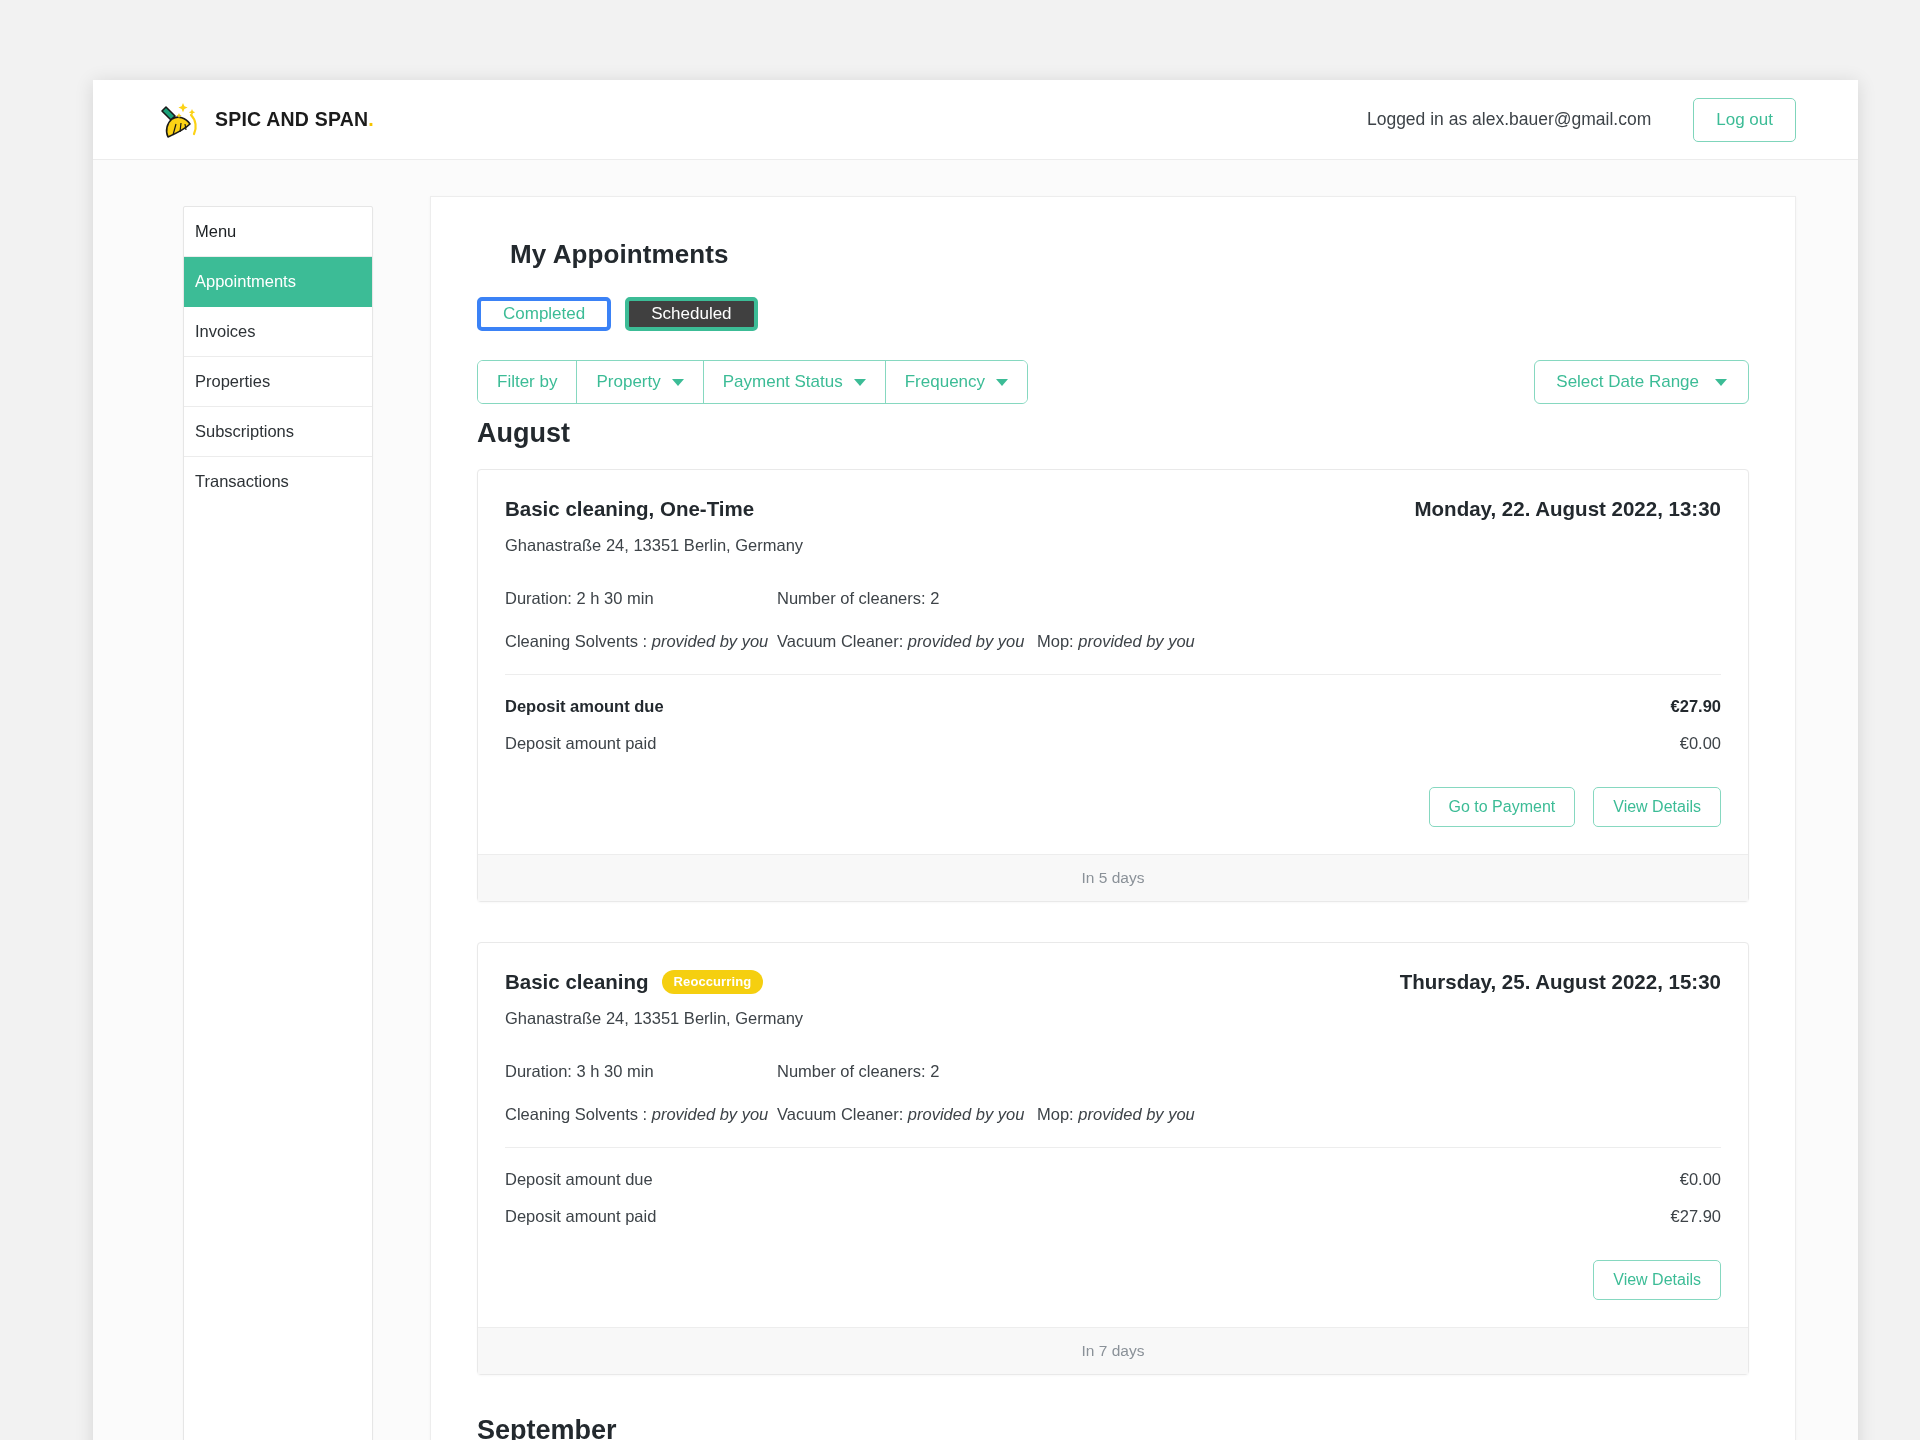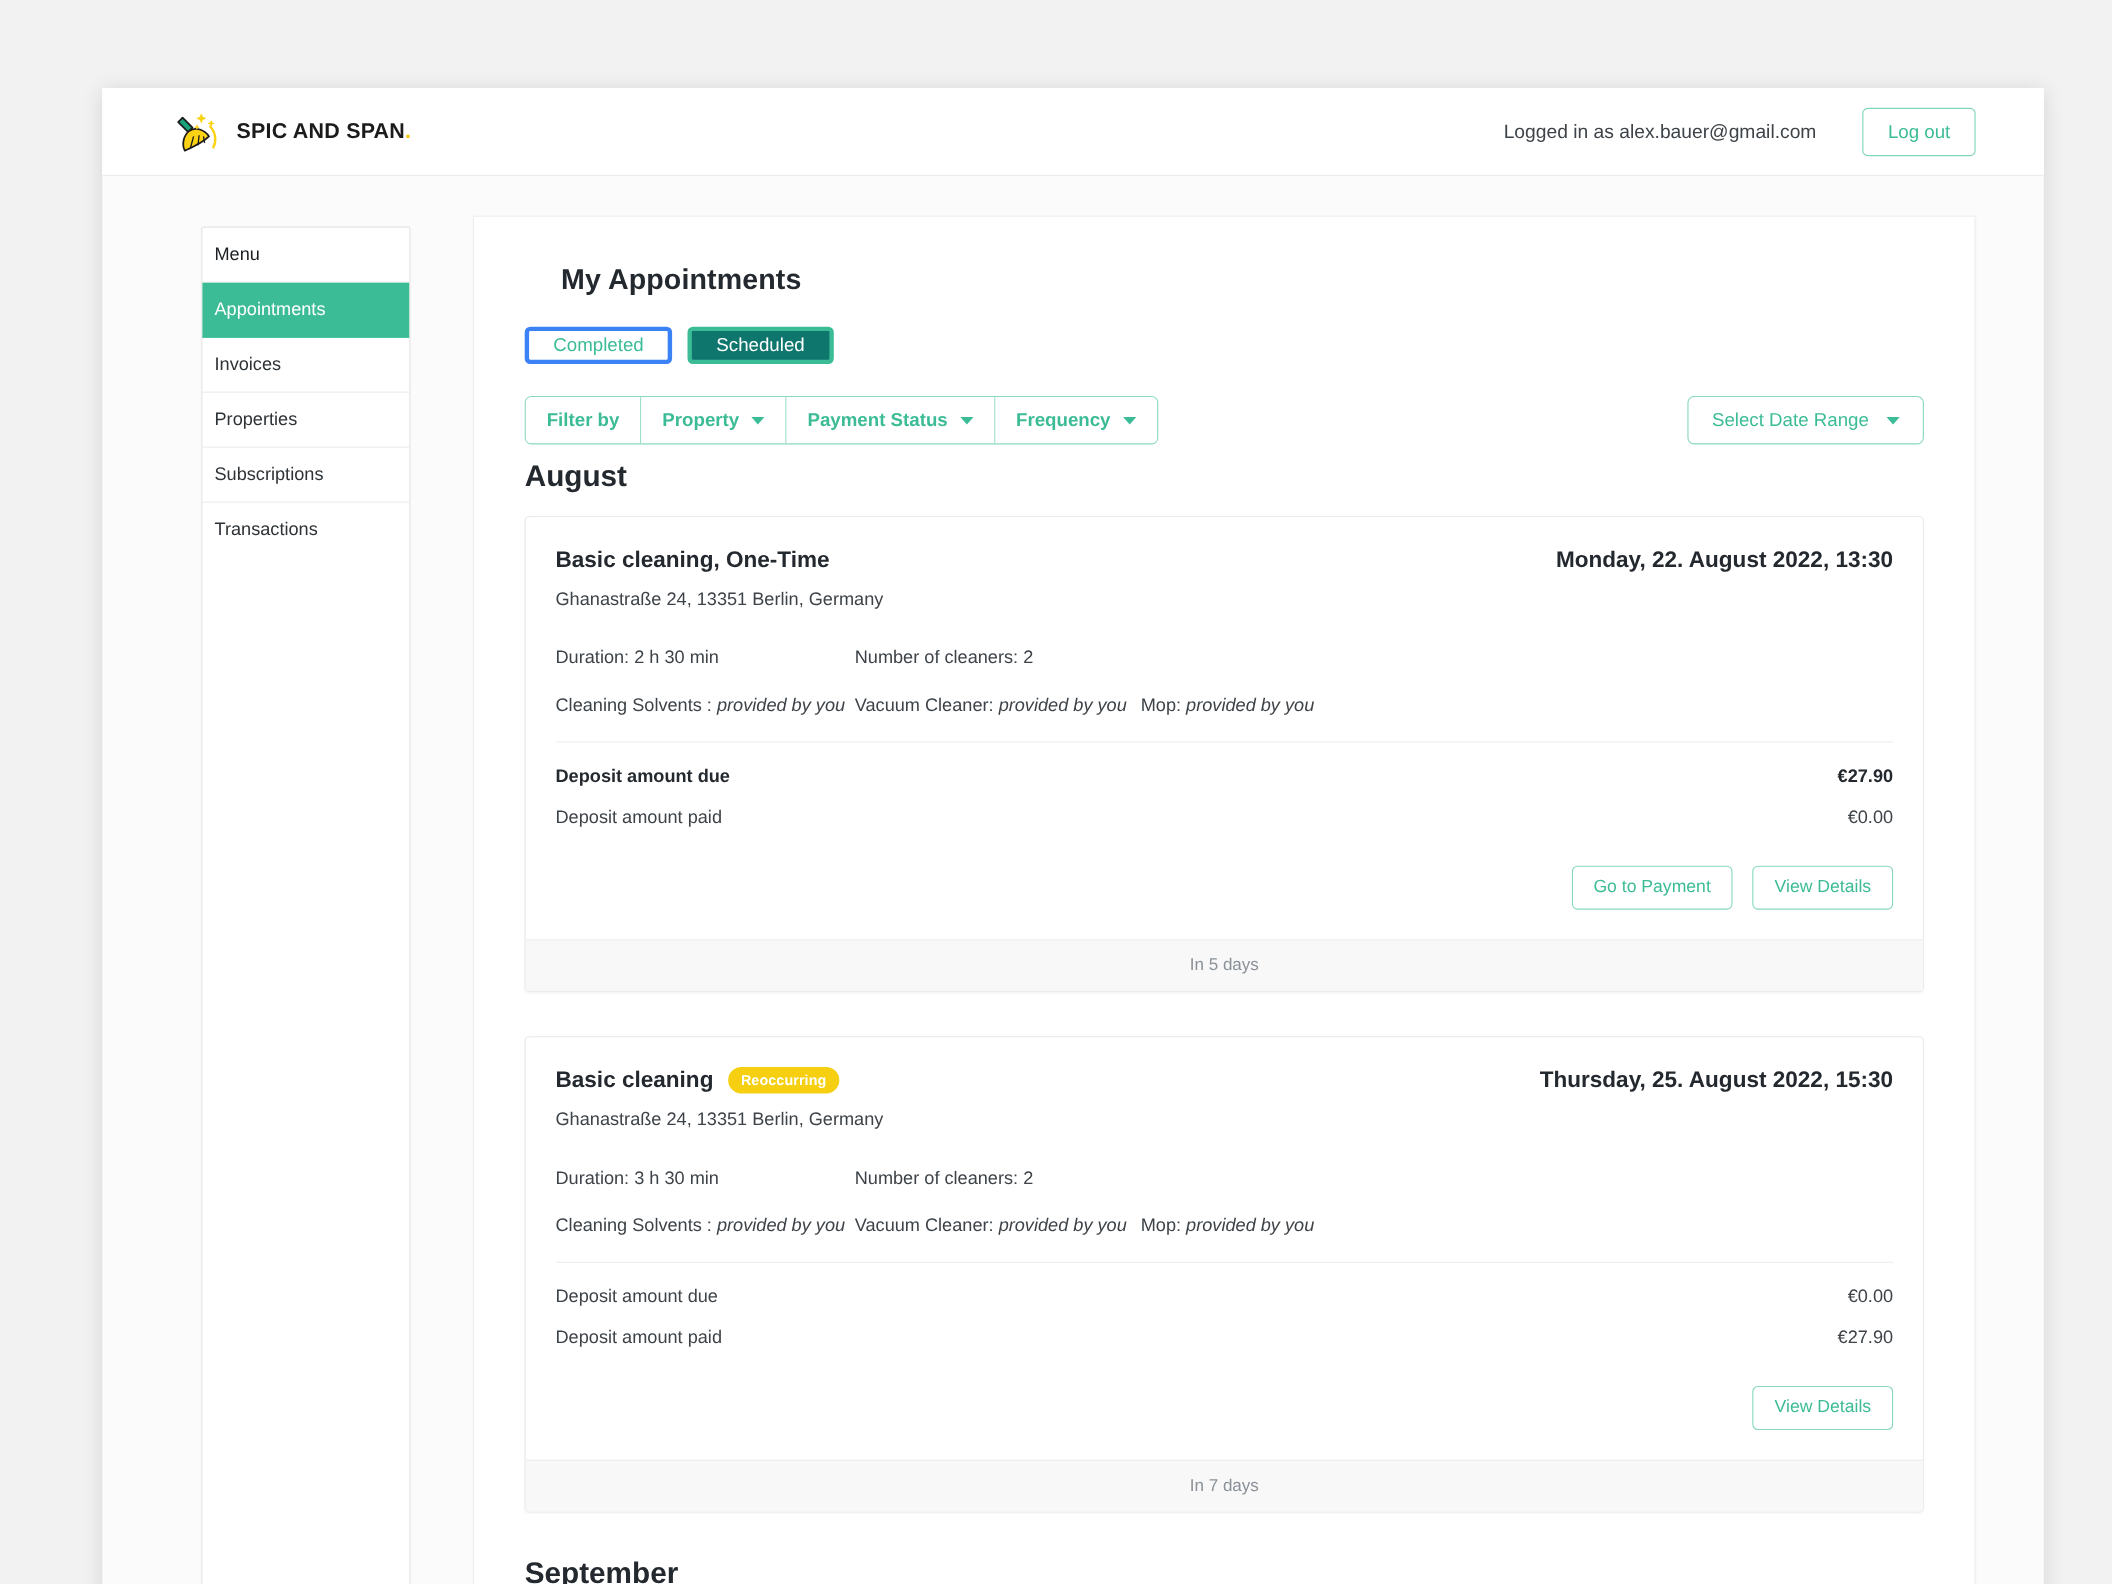--- a/index.html
+++ b/index.html
@@ -70,26 +70,25 @@
     min-height: 1320px;
     box-shadow: 0 1px 3px rgba(0,0,0,0.04);
   }
   .page-title { font-size: 26px; font-weight: 700; color: #23292e; letter-spacing: .1px; margin-left: 33px; }
   .tabs { display: flex; gap: 14px; margin-top: 27px; }
   .tab {
     font-size: 17px; padding: 3px 22px; border-radius: 5px;
     border: 4px solid #3b82f6; background: #fff; color: #3cbc96;
     cursor: pointer; font-family: inherit; white-space: nowrap;
   }
-  .tab.active { background: #0f766e; border-color: #3cbc96; color: #ffffff; font-weight: 500; }
+  .tab.active { background: #404040; border-color: #3cbc96; color: #ffffff; font-weight: 500; }
   .filter-row { display: flex; align-items: center; margin-top: 29px; }
   .filter-group {
     display: flex; border: 1px solid #86d8c0; border-radius: 6px; overflow: hidden;
     background: #fff;
-    font-weight: bold;
   }
   .filter-cell {
     font-size: 17px; color: #3cbc96; padding: 11px 19px;
     border-right: 1px solid #86d8c0; white-space: nowrap;
     display: flex; align-items: center; gap: 11px; cursor: pointer;
     background: #fff; font-family: inherit;
   }
   .filter-cell:last-child { border-right: none; }
   .filter-cell.static { cursor: default; }
   .caret {

